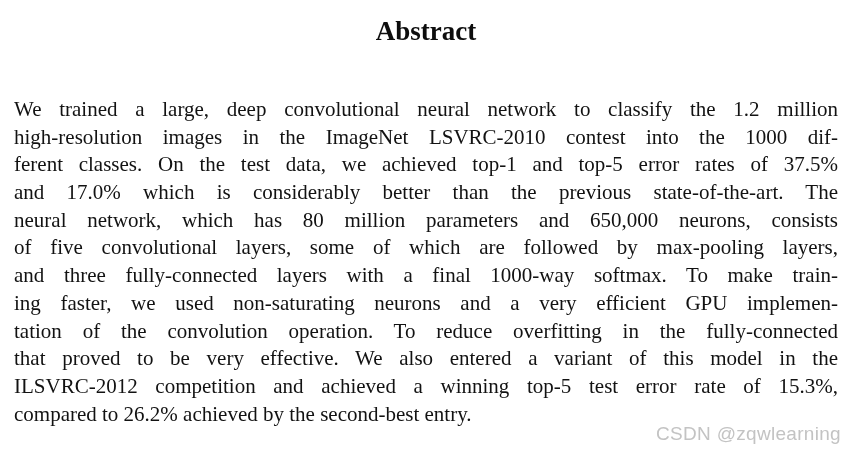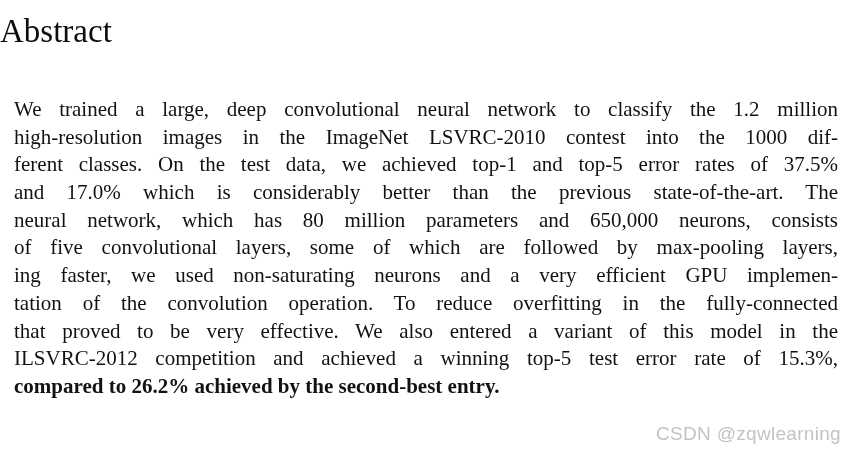--- a/index.html
+++ b/index.html
@@ -15,45 +15,44 @@
     overflow: hidden;
     font-family: "Liberation Serif", serif;
     color: #121212;
   }
   .title {
     margin: 0;
     position: absolute;
     top: 15px;
     left: 0;
     width: 100%;
-    text-align: left;
-    font-size: 33px;
+    text-align: center;
+    font-size: 27px;
     line-height: 32px;
-    font-weight: normal;
+    font-weight: bold;
     color: #0d0d0d;
   }
   .abstract {
     position: absolute;
     top: 86px;
     left: 14px;
     width: 824px;
     font-size: 21px;
     margin-top: 10px;
   }
   .line {
     text-align: justify;
     text-align-last: justify;
     line-height: 27.7px;
     height: 27.7px;
     white-space: normal;
     overflow: hidden;
   }
   .line.last {
     text-align-last: left;
-    font-weight: bold;
   }
   .watermark {
     position: absolute;
     right: 11px;
     bottom: 7px;
     font-family: "Liberation Sans", sans-serif;
     font-size: 19px;
     line-height: 22px;
     color: #c3c3c3;
     letter-spacing: 0.3px;
@@ -66,20 +65,21 @@
 
   <h1 class="title">Abstract</h1>
 
   <div class="abstract">
     <div class="line">We trained a large, deep convolutional neural network to classify the 1.2 million</div>
     <div class="line">high-resolution images in the ImageNet LSVRC-2010 contest into the 1000 dif-</div>
     <div class="line">ferent classes. On the test data, we achieved top-1 and top-5 error rates of 37.5%</div>
     <div class="line">and 17.0% which is considerably better than the previous state-of-the-art. The</div>
     <div class="line">neural network, which has 80 million parameters and 650,000 neurons, consists</div>
     <div class="line">of five convolutional layers, some of which are followed by max-pooling layers,</div>
+    <div class="line">and three fully-connected layers with a final 1000-way softmax. To make train-</div>
     <div class="line">ing faster, we used non-saturating neurons and a very efficient GPU implemen-</div>
     <div class="line">tation of the convolution operation. To reduce overfitting in the fully-connected</div>
     <div class="line">that proved to be very effective. We also entered a variant of this model in the</div>
     <div class="line">ILSVRC-2012 competition and achieved a winning top-5 test error rate of 15.3%,</div>
     <div class="line last">compared to 26.2% achieved by the second-best entry.</div>
   </div>
 
   <div class="watermark">CSDN @zqwlearning</div>
 
 </div>

